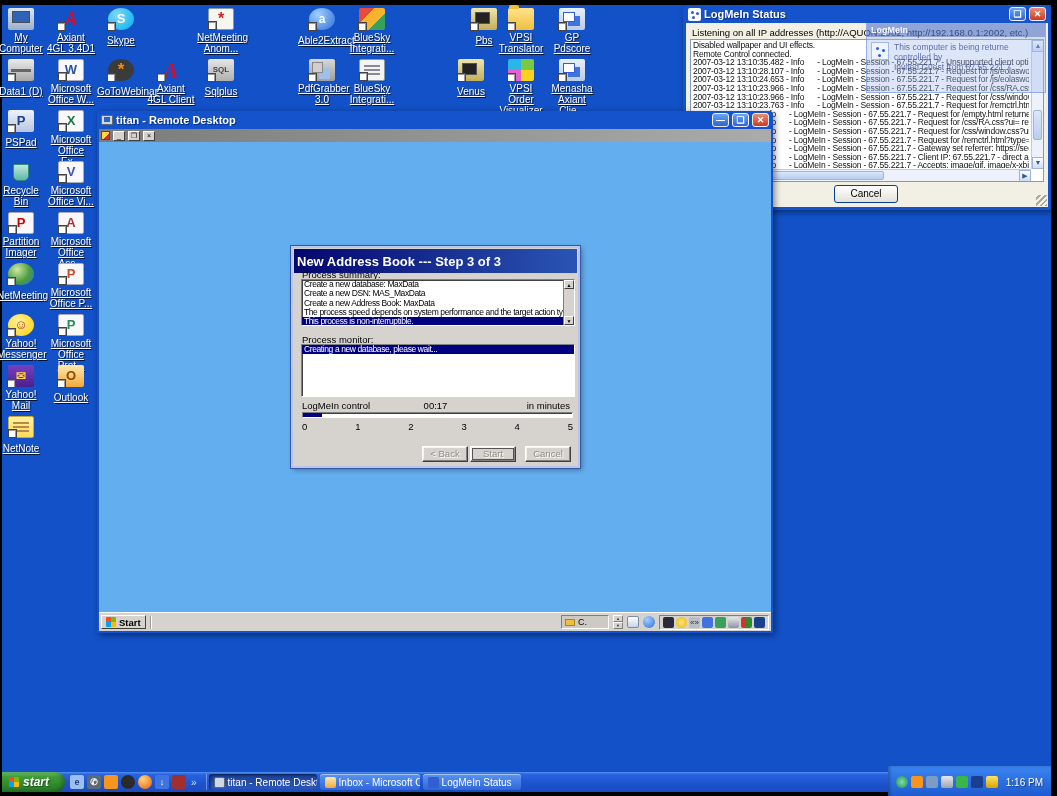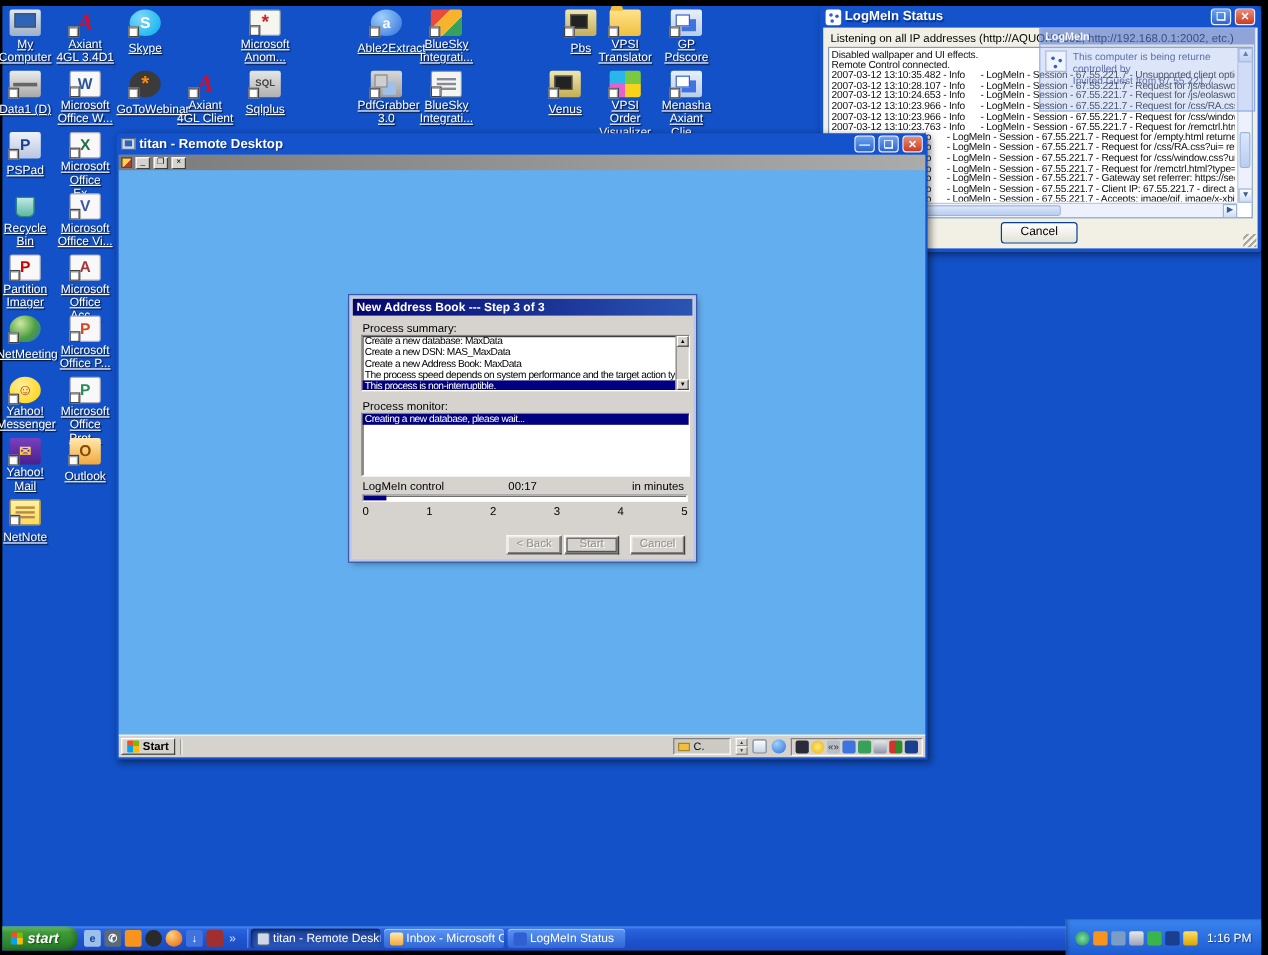--- a/index.html
+++ b/index.html
@@ -101,21 +101,21 @@
   .rd-qbtn{display:flex;align-items:center;gap:3px;width:48px;height:14px;margin-left:auto;border:1px solid #808080;border-bottom-color:#fff;border-right-color:#fff;background:#cdcac4;font-size:9px;color:#000;padding:0 3px}
   .mini-folder{width:10px;height:7px;background:#f0bf3e;border:1px solid #a8852a;position:relative}
   .spin{display:flex;flex-direction:column;width:10px;height:14px}
   .spin span{flex:1;background:#d6d3ce;border:1px solid #808080;border-top-color:#fff;border-left-color:#fff;font-size:4px;line-height:5px;text-align:center;color:#333}
   .rd-qico{width:12px;height:12px;border-radius:2px}
   .rd-tray{display:flex;align-items:center;gap:2px;height:15px;padding:0 3px;border:1px solid #808080;border-bottom-color:#fff;border-right-color:#fff}
   .tg{width:11px;height:11px;border-radius:2px}
 
   
   .dlg{position:absolute;left:192px;top:104px;width:289px;height:222px;background:#d6d3ce;border:2px solid #b9c6ec;outline:1px solid #3858a8;box-shadow:2px 2px 5px rgba(0,0,0,.35)}
-  .dlg-title{height:14px;margin:1px;background:linear-gradient(90deg,#04066e,#2a55b4);color:#fff;font-size:10px;font-weight:bold;padding:0 3px;display:flex;align-items:center;white-space:nowrap;overflow:hidden}
+  .dlg-title{height:24px;margin:1px;background:linear-gradient(90deg,#04066e,#2a55b4);color:#fff;font-size:13px;font-weight:bold;padding:0 3px;display:flex;align-items:center;white-space:nowrap;overflow:hidden}
   .dlg .lbl{position:absolute;font-size:9.5px;color:#000}
   .lst{position:absolute;background:#fff;border:1px solid #808080;border-bottom-color:#fff;border-right-color:#fff;box-shadow:inset 1px 1px 0 #404040;overflow:hidden}
   .lrow{height:9.3px;font-size:8.5px;line-height:9.3px;letter-spacing:-0.4px;padding:0 2px;white-space:nowrap;overflow:hidden;color:#000}
   .lrow.sel{background:#000080;color:#fff}
   .vsb{position:absolute;right:0;top:0;bottom:0;width:11px;background:#d6d3ce;border-left:1px solid #808080}
   .vsb .a{position:absolute;left:0;width:10px;height:9px;background:#d6d3ce;border:1px solid #404040;border-top-color:#fff;border-left-color:#fff;font-size:5px;line-height:8px;text-align:center;color:#000}
   .pbar{position:absolute;left:9px;top:164px;width:271px;height:6px;background:#fff;border:1px solid #808080;border-bottom-color:#fff;border-right-color:#fff;box-shadow:inset 1px 1px 0 #404040}
   .pfill{height:100%;background:#000080}
   .scale{position:absolute;left:9px;top:173px;width:271px;display:flex;justify-content:space-between;font-size:9.5px;color:#000}
   .dbtn{position:absolute;width:46px;height:16px;top:198px;background:#d6d3ce;border:1px solid #404040;border-top-color:#fff;border-left-color:#fff;box-shadow:inset -1px -1px 0 #808080,inset 1px 1px 0 #f4f2ea;font-size:9.5px;color:#8e8e86;text-align:center;line-height:14px;text-shadow:1px 1px 0 #fff}
@@ -136,21 +136,21 @@
 </style>
 </head>
 <body>
 
 <div id="screen">
   <div id="desktop"></div>
 
   <div class="dicon noarr" style="left:-3px;top:8px"><span class="ig ig-mycomp"></span><span class="ilabel">My Computer</span></div>
   <div class="dicon" style="left:47px;top:8px"><span class="ig ig-axiant"></span><span class="ilabel">Axiant 4GL 3.4D1</span></div>
   <div class="dicon" style="left:97px;top:8px"><span class="ig ig-skype"></span><span class="ilabel">Skype</span></div>
-  <div class="dicon" style="left:197px;top:8px"><span class="ig ig-anom"></span><span class="ilabel">Microsoft Anom...</span></div>
+  <div class="dicon" style="left:197px;top:8px"><span class="ig ig-anom"></span><span class="ilabel">NetMeeting Anom...</span></div>
   <div class="dicon" style="left:298px;top:8px"><span class="ig ig-a2e"></span><span class="ilabel">Able2Extract</span></div>
   <div class="dicon" style="left:348px;top:8px"><span class="ig ig-bsky"></span><span class="ilabel">BlueSky Integrati...</span></div>
   <div class="dicon" style="left:460px;top:8px"><span class="ig ig-term"></span><span class="ilabel">Pbs</span></div>
   <div class="dicon" style="left:497px;top:8px"><span class="ig ig-folder"></span><span class="ilabel">VPSI Translator</span></div>
   <div class="dicon" style="left:548px;top:8px"><span class="ig ig-mswin"></span><span class="ilabel">GP Pdscore</span></div>
   <div class="dicon" style="left:-3px;top:59px"><span class="ig ig-drive"></span><span class="ilabel">Data1 (D)</span></div>
   <div class="dicon" style="left:47px;top:59px"><span class="ig ig-word"></span><span class="ilabel">Microsoft Office W...</span></div>
   <div class="dicon" style="left:97px;top:59px"><span class="ig ig-g2w"></span><span class="ilabel">GoToWebinar</span></div>
   <div class="dicon" style="left:147px;top:59px"><span class="ig ig-axiant"></span><span class="ilabel">Axiant 4GL Client</span></div>
   <div class="dicon" style="left:197px;top:59px"><span class="ig ig-sqlp"></span><span class="ilabel">Sqlplus</span></div>

